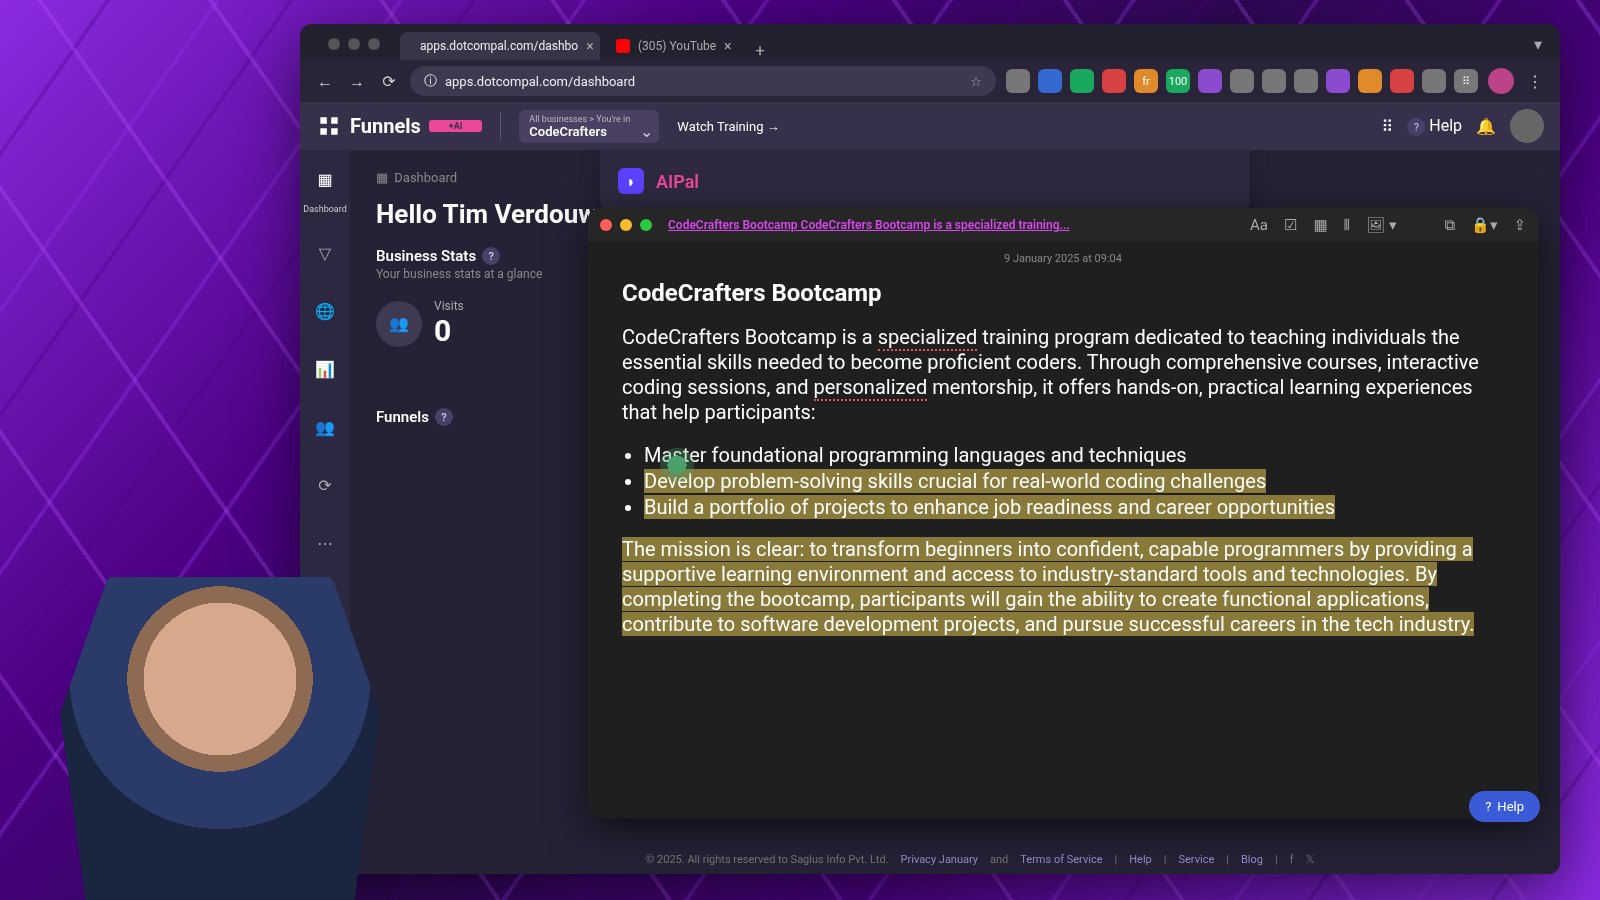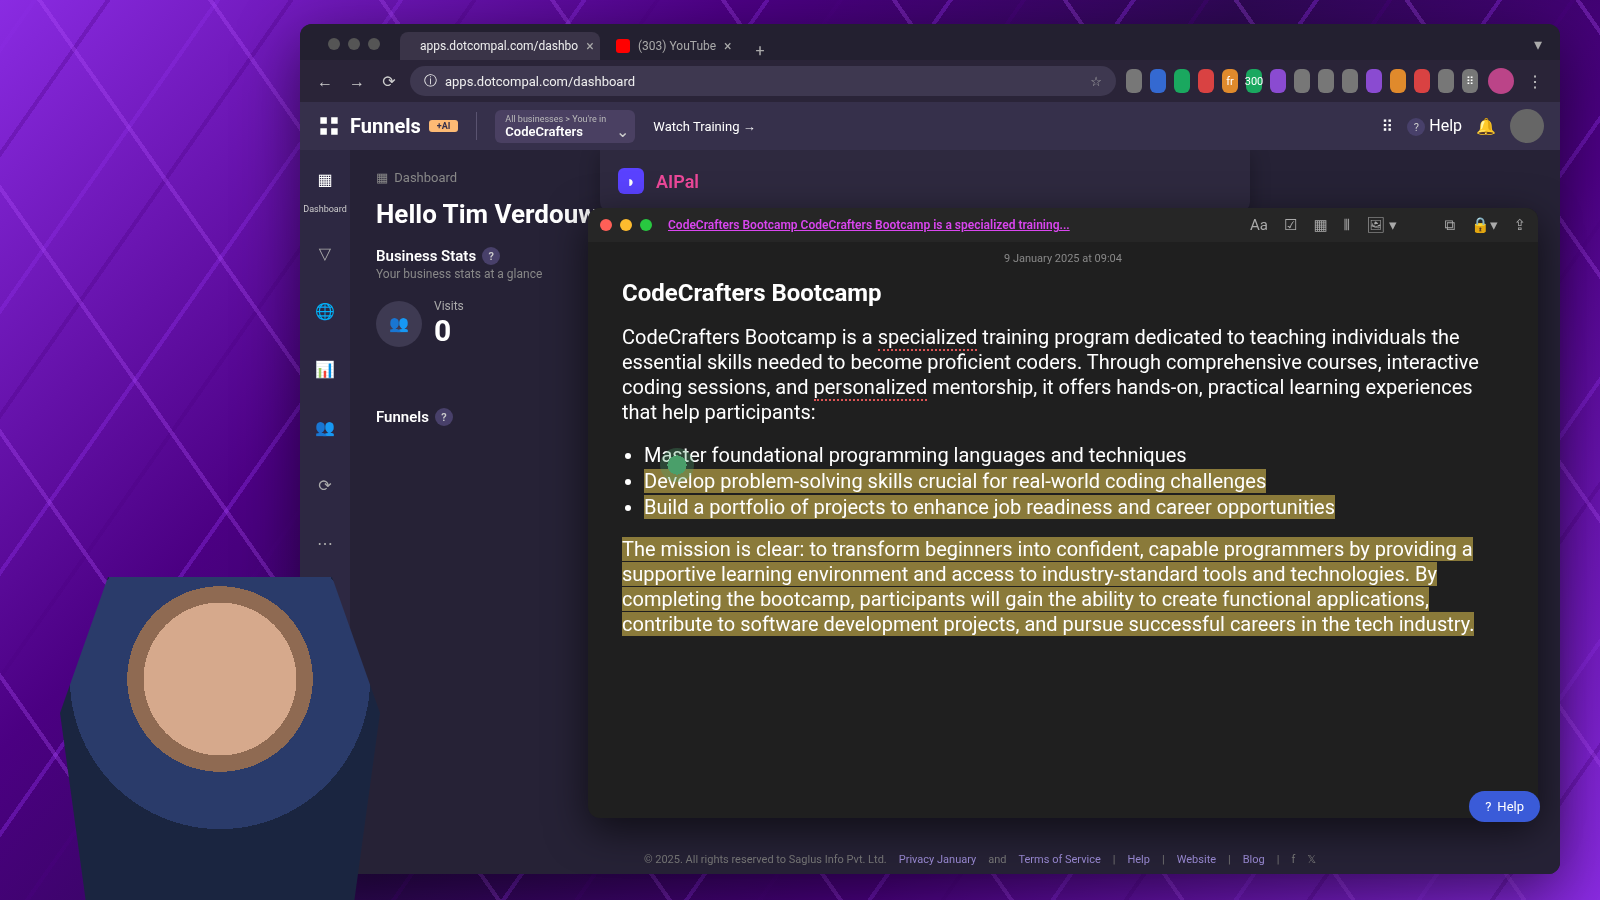--- a/index.html
+++ b/index.html
@@ -14,27 +14,27 @@
 .tab { display:flex; align-items:center; gap:8px; padding:6px 12px; background:#3a3448; border-radius:8px 8px 0 0; color:#eee; font-size:12px; max-width:200px; }
 .tab.inactive { background:transparent; color:#aaa; }
 .tab-close { color:#aaa; font-size:14px; cursor:pointer; }
 .tab-plus { color:#aaa; padding:0 8px; }
 .hamburger-top { margin-left:auto; color:#aaa; padding:6px; }
 .addr-bar { display:flex; align-items:center; gap:10px; padding:6px 14px; background:#2a2438; }
 .addr-btn { color:#ccc; font-size:16px; width:22px; text-align:center; }
 .url-field { flex:1; background:#3e3850; border-radius:18px; padding:6px 14px; color:#eee; font-size:13px; display:flex; align-items:center; gap:8px; }
 .url-star { margin-left:auto; color:#aaa; }
 .ext-row { display:flex; gap:8px; }
-.ext { width:16px; height:24px; border-radius:6px; background:#4a4260; display:inline-flex; align-items:center; justify-content:center; font-size:11px; color:#fff;}
+.ext { width:24px; height:24px; border-radius:6px; background:#4a4260; display:inline-flex; align-items:center; justify-content:center; font-size:11px; color:#fff;}
 .ext.g{background:#1aa85f;} .ext.r{background:#d94242;} .ext.b{background:#3469d1;} .ext.o{background:#e08a2c;} .ext.p{background:#8a4bd1;} .ext.gray{background:#777;}
 .avatar-sm{width:26px;height:26px;border-radius:50%;background:#b48; }
 .app-header{height:48px;background:#36304b;display:flex;align-items:center;padding:0 16px;gap:18px;color:#fff;}
 .logo{display:flex;align-items:center;gap:8px;font-size:20px;font-weight:700;}
 .logo svg{width:26px;height:26px;}
-.logo-tag{font-size:9px;background:#fdba74;color:#36304b;border-radius:3px;padding:1px 8px;font-weight:700;}
+.logo-tag{font-size:9px;background:#ec4899;color:#36304b;border-radius:3px;padding:1px 20px;font-weight:700;}
 .workspace{background:#4a4062;padding:4px 10px;border-radius:6px;display:flex;flex-direction:column;min-width:140px;position:relative;}
 .workspace-l1{font-size:9px;color:#bbb;}
 .workspace-l2{font-size:13px;font-weight:600;}
 .workspace-chev{position:absolute;right:6px;top:12px;color:#ccc;}
 .watch-link{font-size:13px;color:#fff;}
 .app-header-right{margin-left:auto;display:flex;align-items:center;gap:14px;}
 .icon-btn{color:#fff;font-size:16px;position:relative;}
 .avatar-md{width:34px;height:34px;border-radius:50%;background:#666;}
 .app-body{flex:1;display:flex;background:#262236;overflow:hidden;position:relative;}
 .sidebar{width:50px;background:#2d2842;display:flex;flex-direction:column;align-items:center;padding-top:10px;gap:20px;position:relative;}
@@ -91,21 +91,21 @@
         <span></span>
         <span></span>
       </div>
     <div class="tab">
       <span style="width: 14px; height: 14px; border-radius: 3px; display: inline-block; background: rgb(90, 66, 255);"></span>
       <span>apps.dotcompal.com/dashbo</span>
       <span class="tab-close">×</span>
     </div>
     <div class="tab inactive">
       <span style="width:14px;height:14px;background:#f00;border-radius:3px;display:inline-block"></span>
-      <span>(303) YouTube</span>
+      <span>(305) YouTube</span>
       <span class="tab-close">×</span>
     </div>
     <span class="tab-plus">+</span>
     <span class="hamburger-top">▾</span>
   </div>
 
   <div class="addr-bar">
     <span class="addr-btn">←</span>
     <span class="addr-btn">→</span>
     <span class="addr-btn">⟳</span>
@@ -113,21 +113,21 @@
       <span>ⓘ</span>
       <span>apps.dotcompal.com/dashboard</span>
       <span class="url-star">☆</span>
     </div>
     <div class="ext-row">
       <span class="ext gray"></span>
       <span class="ext b"></span>
       <span class="ext g"></span>
       <span class="ext r"></span>
       <span class="ext o">fr</span>
-      <span class="ext g">300</span>
+      <span class="ext g">100</span>
       <span class="ext p"></span>
       <span class="ext gray"></span>
       <span class="ext gray"></span>
       <span class="ext gray"></span>
       <span class="ext p"></span>
       <span class="ext o"></span>
       <span class="ext r"></span>
       <span class="ext gray"></span>
       <span class="ext gray">⠿</span>
     </div>
@@ -197,21 +197,21 @@
       <div class="no-data">No funnels yet</div>
 
       <div class="footer">
         <span>© 2025. All rights reserved to Saglus Info Pvt. Ltd.</span>
         <a>Privacy January</a>
         <span>and</span>
         <a>Terms of Service</a>
         <span>|</span>
         <a>Help</a>
         <span>|</span>
-        <a>Website</a>
+        <a>Service</a>
         <span>|</span>
         <a>Blog</a>
         <span>|</span>
         <span>f</span>
         <span>𝕏</span>
       </div>
     </div>
 
     <div class="aipal-panel">
       <div class="aipal-logo">◗</div>

